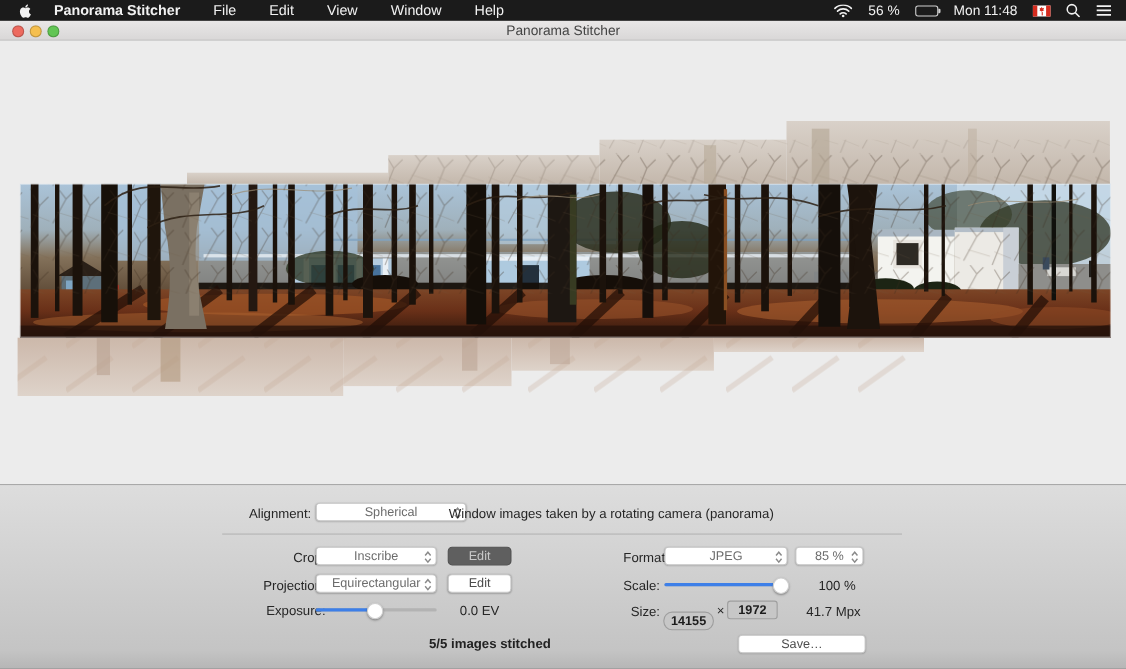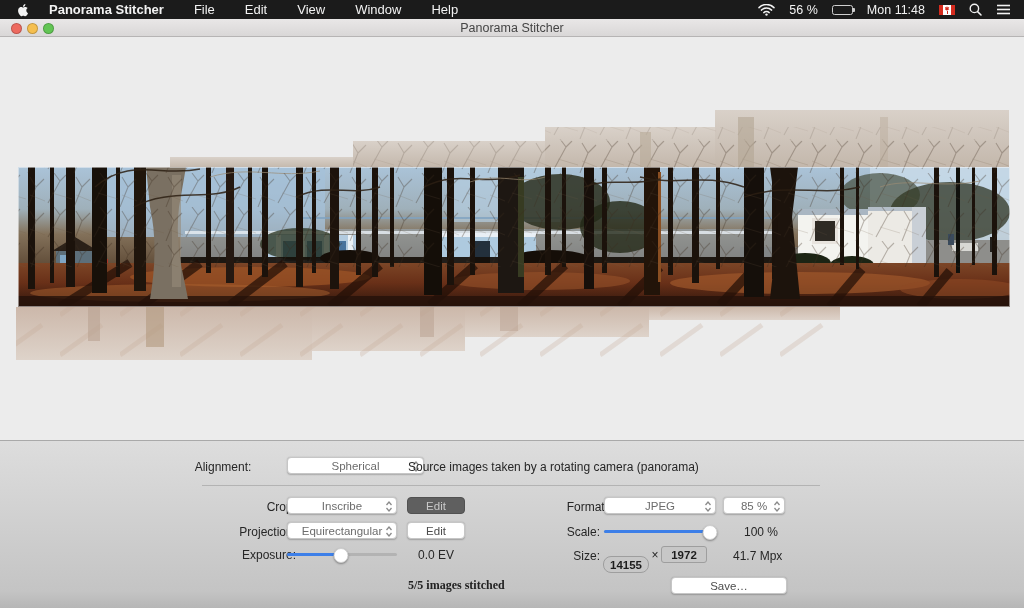--- a/index.html
+++ b/index.html
@@ -316,29 +316,29 @@
           <path d="M880 150 C910 140 940 152 980 144"></path>
         </g>
         <rect x="18" y="130" width="992" height="100" fill="url(#twigs)" opacity="0.45"></rect>
       </g>
       <rect x="18.5" y="130.5" width="991" height="139" fill="none" stroke="#fafafa" stroke-opacity="0.5"></rect>
     </svg>
   </div>
 
   <div class="panel">
 
-    <div class="lbl" style="left:163px;top:19px;text-align:center;">Alignment:</div>
+    <div class="lbl" style="left:163px;top:19px;">Alignment:</div>
     <div class="dropdown" style="left:287px;top:16px;width:137px;">
       <span>Spherical</span>
       <svg class="stepper" width="8" height="13" viewBox="0 0 8 13">
         <polyline points="1.5,5 4,2 6.5,5" fill="none" stroke="#8a8a8a" stroke-width="1.3"></polyline>
         <polyline points="1.5,8 4,11 6.5,8" fill="none" stroke="#8a8a8a" stroke-width="1.3"></polyline>
       </svg>
     </div>
-    <div class="val" style="left:408px;top:19px;">Source images taken by a rotating camera (panorama)</div>
+    <div class="val" style="left:408px;top:19px;">Window images taken by a rotating camera (panorama)</div>
 
     <div class="sep"></div>
 
     <div class="lbl" style="left:176px;top:59px;">Crop:</div>
     <div class="dropdown" style="left:287px;top:56px;width:110px;">
       <span>Inscribe</span>
       <svg class="stepper" width="8" height="13" viewBox="0 0 8 13">
         <polyline points="1.5,5 4,2 6.5,5" fill="none" stroke="#8a8a8a" stroke-width="1.3"></polyline>
         <polyline points="1.5,8 4,11 6.5,8" fill="none" stroke="#8a8a8a" stroke-width="1.3"></polyline>
       </svg>
@@ -386,17 +386,17 @@
       <div class="thumb" style="left: 95%;"></div>
     </div>
     <div class="val" style="left:744px;top:84px;">100 %</div>
 
     <div class="lbl" style="left:480px;top:108px;">Size:</div>
     <input class="field" style="left: 603px; top: 115px; border-radius: 8px;" value="14155">
     <div class="val" style="left:648px;top:107px;width:14px;text-align:center;">×</div>
     <input class="field" style="left: 661px; top: 105px;" value="1972">
     <div class="val" style="left:733px;top:108px;">41.7 Mpx</div>
 
-    <div class="statnote" style="left:408px;top:137px;font-family:Liberation Serif, serif;">5/5 images stitched</div>
+    <div class="statnote" style="left:390px;top:137px;">5/5 images stitched</div>
     <div class="btn light" style="left:671px;top:136px;width:116px;">Save…</div>
   </div>
 
 </div>
 
 </body></html>

